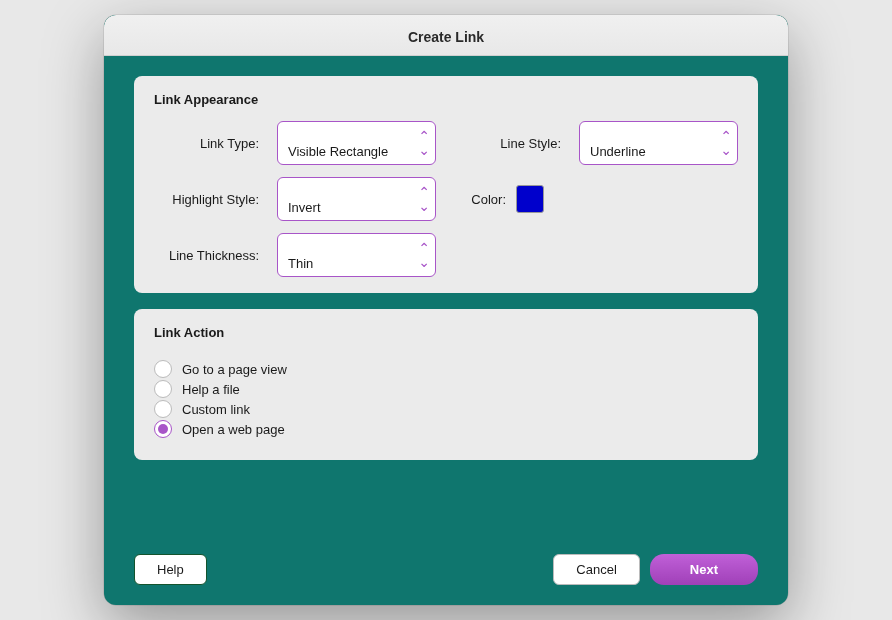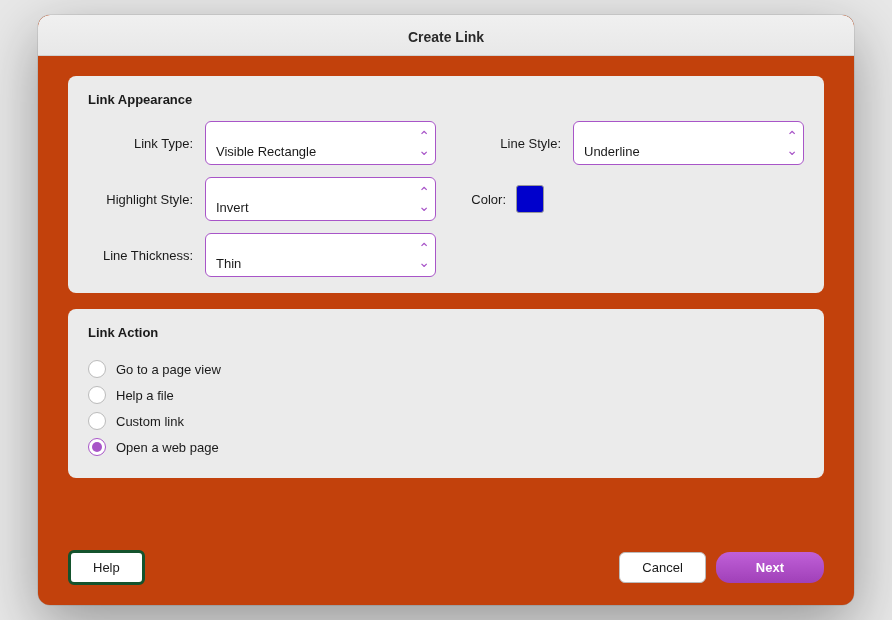--- a/index.html
+++ b/index.html
@@ -9,24 +9,24 @@
       display: flex;
       justify-content: center;
       align-items: center;
       min-height: 100vh;
       font-family: -apple-system, BlinkMacSystemFont, "Helvetica Neue", Arial, sans-serif;
       font-size: 13px;
       color: #1a1a1a;
     }
 
     .dialog {
-      background: #c2410c;
+      background: #0f766e;
       border-radius: 12px;
       box-shadow: 0 20px 60px rgba(0,0,0,0.35), 0 0 0 0.5px rgba(0,0,0,0.15);
-      width: 816px;
+      width: 684px;
       min-height: 590px;
       overflow: hidden;
       display: flex;
       flex-direction: column;
     }
 
     .dialog-titlebar {
       background: linear-gradient(to bottom, #f0f0f0, #e8e8e8);
       padding: 14px 20px 10px;
       text-align: center;
@@ -63,21 +63,21 @@
 
     .form-grid {
       display: grid;
       grid-template-columns: 1fr 1fr;
       gap: 12px 20px;
     }
 
     .form-row {
       display: flex;
       align-items: center;
-      gap: 12px;
+      gap: 18px;
     }
 
     .form-label {
       font-size: 13px;
       color: #1a1a1a;
       text-align: right;
       min-width: 105px;
       flex-shrink: 0;
     }
 
@@ -134,21 +134,21 @@
     .color-wrapper {
       display: flex;
       align-items: center;
       gap: 10px;
     }
 
     
     .radio-group {
       display: flex;
       flex-direction: column;
-      gap: 8px;
+      gap: 2px;
       padding: 6px 0;
     }
 
     .radio-item {
       display: flex;
       align-items: center;
       gap: 10px;
       cursor: pointer;
     }
 
@@ -194,21 +194,21 @@
       padding: 7px 22px;
       font-size: 13px;
       border-radius: 6px;
       cursor: pointer;
       font-family: inherit;
       font-weight: 500;
     }
 
     .btn-help {
       background: white;
-      border: 3px solid #14532d;
+      border: 1px solid #14532d;
       color: #1a1a1a;
     }
 
     .btn-cancel {
       background: white;
       border: 1px solid #bbb;
       color: #1a1a1a;
     }
 
     .btn-next {

